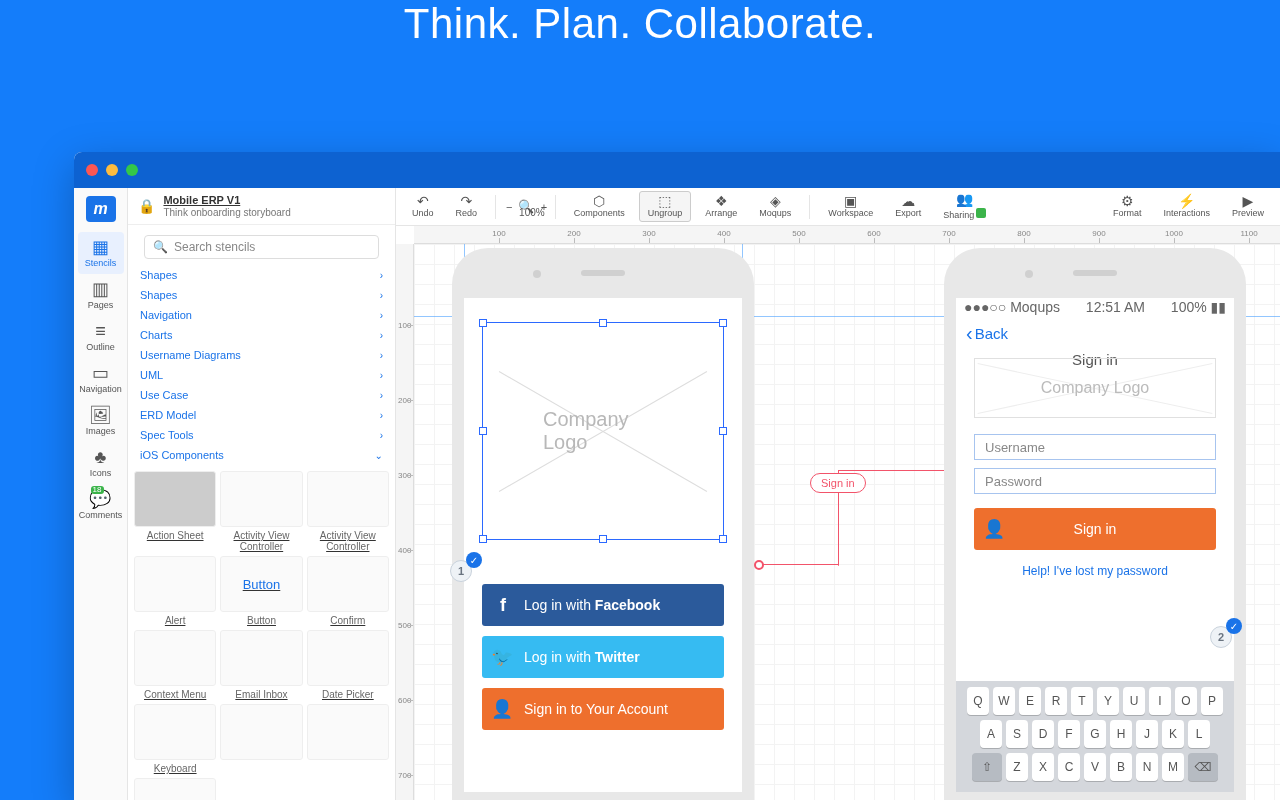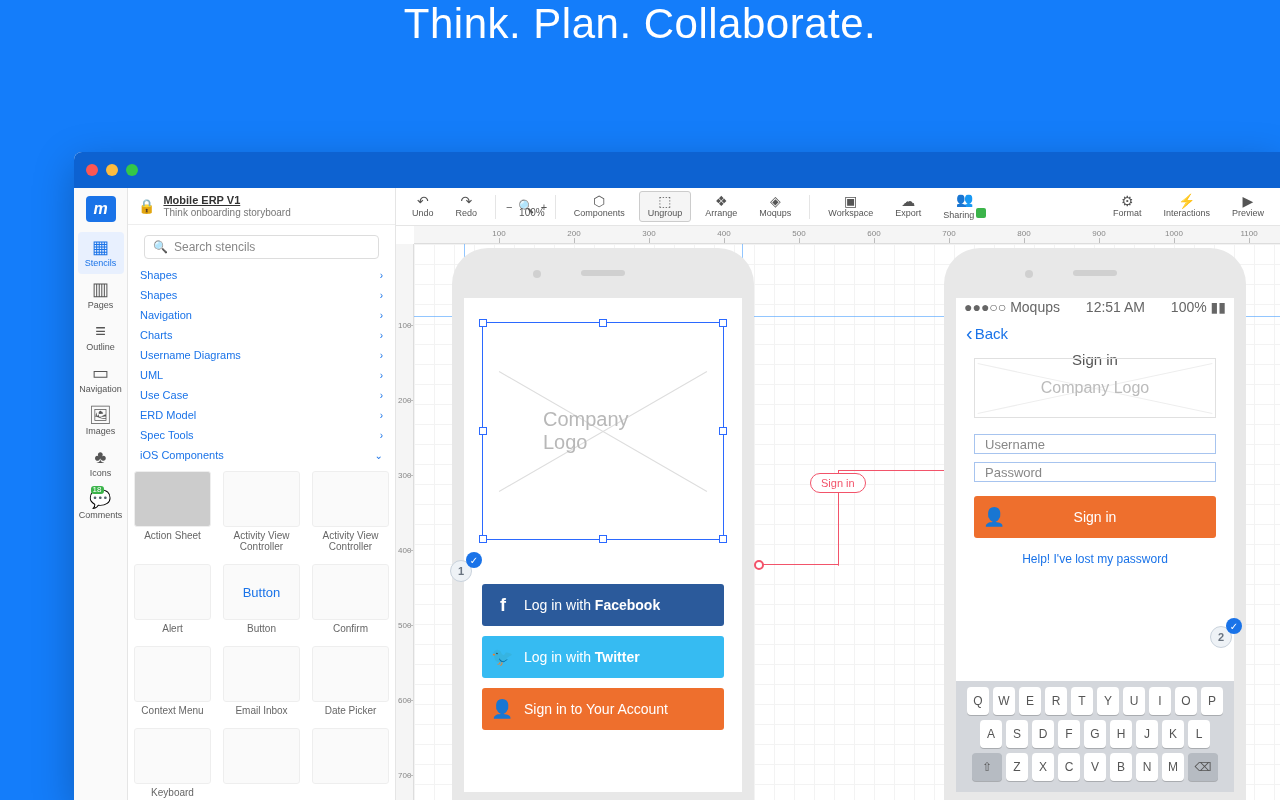--- a/index.html
+++ b/index.html
@@ -21,21 +21,21 @@
 .badge-num { position: absolute; top: -4px; right: 20px; background: #3bb44a; color: #fff; font-size: 8px; border-radius: 3px; padding: 0 2px; }
 .sidebar { width: 268px; background: #fff; border-right: 1px solid #e5e5e5; display: flex; flex-direction: column; }
 .sb-header { padding: 6px 10px; display: flex; align-items: center; gap: 8px; border-bottom: 1px solid #eee; }
 .lock-ico { color: #e85050; font-size: 14px; }
 .sb-title { font-size: 11px; font-weight: 600; line-height: 1.2; text-decoration: underline; }
 .sb-sub { font-size: 10px; color: #777; }
 .sb-search { margin: 6px 8px; display: flex; align-items: center; border: 1px solid #ddd; border-radius: 4px; padding: 4px 8px; color: #888; gap: 6px; }
 .sb-cats { padding: 0 8px; }
 .sb-cat { display: flex; justify-content: space-between; align-items: center; padding: 4px 4px; font-size: 11px; color: #1a73e8; cursor: pointer; }
 .sb-cat .chev { color: #1a73e8; font-size: 10px; }
-.stencil-grid { display: grid; grid-template-columns: repeat(3, 1fr); gap: 12px; padding: 6px; overflow: auto; flex: 1; }
+.stencil-grid { display: grid; grid-template-columns: repeat(3, 1fr); gap: 4px; padding: 6px; overflow: auto; flex: 1; text-decoration: underline; }
 .stencil-cell { text-align: center; font-size: 10px; color: #666; }
 .stencil-thumb { height: 56px; border: 1px solid #eee; border-radius: 3px; margin-bottom: 3px; background: #fafafa; display: flex; align-items: center; justify-content: center; font-size: 9px; color: #999; position: relative; overflow: hidden; }
 .main-area { flex: 1; display: flex; flex-direction: column; background: #fff; min-width: 0; }
 .toolbar { height: 38px; border-bottom: 1px solid #e5e5e5; display: flex; align-items: center; padding: 0 8px; gap: 6px; }
 .tb-btn { display: flex; flex-direction: column; align-items: center; justify-content: center; padding: 2px 8px; font-size: 9px; color: #555; cursor: pointer; border-radius: 3px; line-height: 1.1; }
 .tb-btn.active { border: 1px solid #ccc; background: #f5f5f5; }
 .tb-ico { font-size: 14px; }
 .tb-sep { width: 1px; height: 24px; background: #e5e5e5; margin: 0 4px; }
 .tb-spacer { flex: 1; }
 .zoom { display: flex; align-items: center; gap: 6px; font-size: 11px; color: #555; }
@@ -70,21 +70,21 @@
 .check-badge { position: absolute; width: 16px; height: 16px; border-radius: 50%; background: #1a73e8; color: #fff; font-size: 10px; display: flex; align-items: center; justify-content: center; }
 .link-line { position: absolute; border: 1.5px solid #f2536a; }
 .link-pill { position: absolute; background: #fff; border: 1.5px solid #f2536a; color: #f2536a; border-radius: 12px; padding: 3px 10px; font-size: 11px; font-weight: 500; }
 .status-bar { height: 18px; display: flex; align-items: center; justify-content: space-between; padding: 0 8px; font-size: 14px; color: #666; }
 .nav-back { display: flex; align-items: center; padding: 6px 10px; color: #1a73e8; font-size: 15px; }
 .nav-title { position: absolute; left: 50%; transform: translateX(-50%); color: #555; font-size: 15px; }
 .logo-ph2 { margin: 12px 18px 16px; height: 60px; border: 1px solid #e0e0e0; position: relative; display: flex; align-items: center; justify-content: center; color: #bbb; font-size: 16px; }
 .logo-ph2::before, .logo-ph2::after { content: ""; position: absolute; left: 0; right: 0; top: 50%; border-top: 1px solid #eee; }
 .logo-ph2::before { transform: rotate(12deg); }
 .logo-ph2::after { transform: rotate(-12deg); }
-.field { margin: 8px 18px; height: 20px; border: 1px solid #a7c4ef; display: flex; align-items: center; padding: 0 10px; color: #888; font-size: 13px; }
+.field { margin: 8px 18px; height: 26px; border: 1px solid #a7c4ef; display: flex; align-items: center; padding: 0 10px; color: #888; font-size: 13px; }
 .help-link { text-align: center; color: #1a73e8; font-size: 12px; margin-top: 14px; }
 .keyboard { position: absolute; left: 0; right: 0; bottom: 0; background: #d4d7dc; padding: 6px 4px; }
 .kb-row { display: flex; justify-content: center; gap: 4px; margin-bottom: 5px; }
 .key { background: #fff; border-radius: 4px; width: 22px; height: 28px; display: flex; align-items: center; justify-content: center; font-size: 12px; color: #555; box-shadow: 0 1px 0 rgba(0,0,0,.2); }
 .key.wide { width: 30px; background: #b6bbc2; }
 .connector-dot { position: absolute; width: 10px; height: 10px; background: #fff; border: 2px solid #f2536a; border-radius: 50%; }
 .thumb-back { color: #1a73e8; font-size: 13px; font-weight: 500; }
 .thumb-btn { color: #1a73e8; font-size: 13px; font-weight: 500; }
 </style>
 </head>

